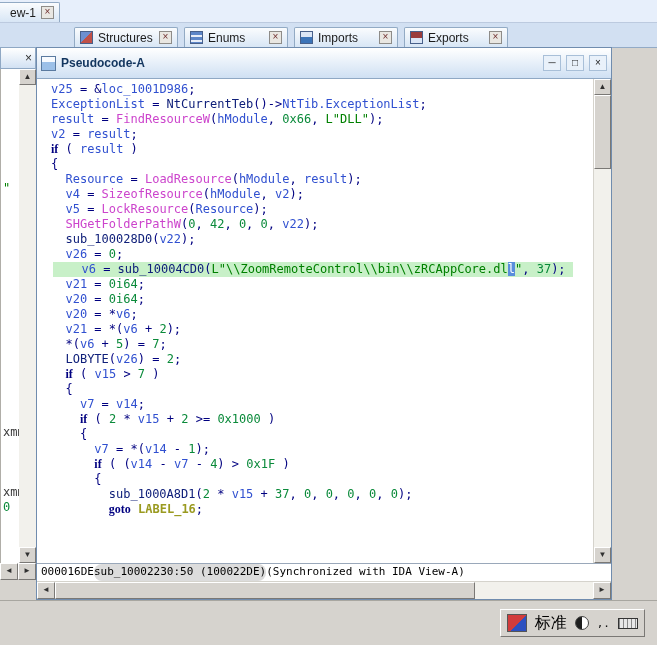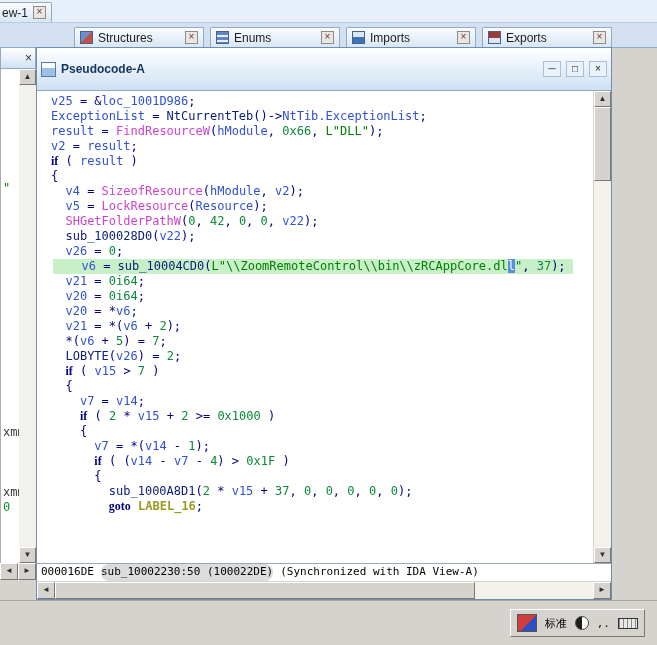--- a/index.html
+++ b/index.html
@@ -11,22 +11,22 @@
   
   .tabrow1{height:22px; background:#e7effb; border-bottom:1px solid #bccadf; display:flex; align-items:flex-end;}
   .tabrow2{height:24px; background:#d2e0f2; border-bottom:1px solid #92aac6; display:flex; align-items:flex-end; padding-left:74px; gap:6px;}
   .tab{
     height:20px; box-sizing:border-box;
     background:linear-gradient(#fafcfe,#d8e6f5);
     border:1px solid #92aac4; border-bottom:none; border-radius:2px 2px 0 0;
     display:flex; align-items:center; gap:5px; padding:0 5px;
     font-size:12px; color:#1c1c1c; white-space:nowrap;
   }
-  .tab.partial{border-left:none; border-radius:0 2px 0 0; padding-left:2px;}
-  .tab2{width:130px; justify-content:space-between;}
+  .tab.partial{border-left:none; border-radius:0 2px 0 0; padding-left:10px;}
+  .tab2{width:104px; justify-content:space-between;}
   .tab-label{flex:1; text-align:left;}
   .tab-close{
     width:13px; height:13px; flex:0 0 13px; box-sizing:border-box;
     background:#e9e7e2; border:1px solid #8e8c88;
     font-size:10px; line-height:10px; text-align:center; color:#703030;
   }
   .tab-icon{width:13px; height:13px; flex:0 0 13px; border:1px solid #48608a; box-sizing:border-box;}
   .icon-structures{background:linear-gradient(135deg,#6d8fd0 0 50%,#c05048 50% 100%);}
   .icon-enums{background:repeating-linear-gradient(180deg,#5d86c8 0 3px,#e8eef8 3px 5px);}
   .icon-imports{background:linear-gradient(180deg,#dbe6f6 0 45%,#3c74b8 45% 100%);}
@@ -59,21 +59,21 @@
     background:#d6d3ce; border:1px solid; border-color:#ffffff #7a7875 #7a7875 #ffffff;
     font-size:8px; line-height:14px; text-align:center; color:#303030; cursor:default;
   }
   .sbtn.h{width:18px; height:17px;}
   .sthumb{background:#d6d3ce; border:1px solid; border-color:#ffffff #7a7875 #7a7875 #ffffff;}
 
   
   .pw{flex:0 0 576px; width:576px; box-sizing:border-box; border:1px solid #708cae; background:#ffffff; display:flex; flex-direction:column;}
   .pw-title{
     height:22px; flex:0 0 22px; background:linear-gradient(#ffffff,#cfe0f3);
-    border-bottom:1px solid #8fa8c4; display:flex; align-items:center; gap:5px; padding:10px 4px;
+    border-bottom:1px solid #8fa8c4; display:flex; align-items:center; gap:5px; padding:4px 4px;
   }
   .pw-icon{width:13px; height:13px; border:1px solid #5a7aa0; background:linear-gradient(#f8fbff 0 40%, #9cc0e8 40% 100%);}
   .pw-title-text{flex:1; font-size:12px; font-weight:bold; color:#12355e;}
   .pw-btn{
     width:18px; height:16px; box-sizing:border-box; background:#e9f1fa; border:1px solid #a8bfd8;
     font-size:10px; line-height:14px; text-align:center; color:#222; cursor:default;
   }
   .pw-body{flex:1; min-height:0; display:flex;gap:20px;}
   .code-scroll{flex:1; overflow:hidden; background:#ffffff; padding-top:3px;}
   .code-line{white-space:pre; font:12px/15px "DejaVu Sans Mono",monospace; padding-left:14px;}
@@ -85,38 +85,38 @@
   .c-s{color:var(--sub-func);}
   .c-n{color:var(--number);}
   .c-q{color:var(--string);}
   .c-l{color:var(--label);font-weight:bold;}
   .c-x{color:#ffffff; background:var(--selection);}
   .pw-vscroll{width:17px; flex:0 0 17px; background:#f2f1ec; border-left:1px solid #d5d3cc; display:flex; flex-direction:column;}
   .pw-vtrack{flex:1; position:relative;}
   .pw-vthumb{position:absolute; top:0; left:0; width:17px; height:74px; box-sizing:border-box;}
   .pw-status{
     height:17px; flex:0 0 17px; background:#ffffff; border-top:1px solid #9aa8ba;
-    font:11px/16px "DejaVu Sans Mono",monospace; color:#000; display:flex; gap:7px; padding-left:4px; white-space:nowrap; overflow:hidden;
+    font:11px/16px "DejaVu Sans Mono",monospace; color:#000; display:flex; padding-left:4px; white-space:nowrap; overflow:hidden;
   }
   .st-loc{background:#dcdcdc;border-radius:8px;}
   .pw-hscroll{height:17px; flex:0 0 17px; background:#f2f1ec; border-top:1px solid #d5d3cc; display:flex;}
   .pw-htrack{flex:1; position:relative;}
   .pw-hthumb{position:absolute; left:0; top:0; height:17px; width:78%; box-sizing:border-box;}
 
   .right-gap{flex:1;}
 
   
   .bottom{position:absolute; left:0; top:600px; width:657px; height:45px; background:#d6d3ce; border-top:1px solid #a8a6a0;}
   .ime{
     position:absolute; right:12px; bottom:9px; height:24px; display:flex; align-items:center; gap:2px;
     background:#d6d3ce; border:1px solid; border-color:#ffffff #7a7875 #7a7875 #ffffff; padding:1px 3px;
   }
   .ime-item{height:20px; display:flex; align-items:center; justify-content:center; padding:0 3px; cursor:default;}
   .ime-logo{width:18px; height:16px; border:1px solid #555; background:linear-gradient(135deg,#d23c3c 0 55%,#2d50c0 55% 100%);}
-  .ime-label{font-size:11px; color:#000; font-family:"DejaVu Sans",sans-serif;}
+  .ime-label{font-size:16px; color:#000; font-family:"DejaVu Sans",sans-serif;}
   .ime-moon{width:12px; height:12px; border-radius:50%; border:1px solid #444; background:linear-gradient(90deg,#1e1e1e 0 50%,#ffffff 50% 100%);}
   .ime-punct{font:11px "DejaVu Sans Mono",monospace; color:#111;}
   .ime-kbd{
     width:20px; height:11px; box-sizing:border-box; border:1px solid #333; background:
       repeating-linear-gradient(90deg,#8a8a8a 0 1px,#e8e8e8 1px 4px);
   }
 </style>
 </head>
 <body>
 
@@ -185,20 +185,21 @@
         <span class="pw-btn">×</span>
       </div>
       <div class="pw-body">
         <div class="code-scroll">
             <div class="code-line"><span class="c-v">v25</span><span class="c-p"> = &amp;</span><span class="c-v">loc_1001D986</span><span class="c-p">;</span></div>
             <div class="code-line"><span class="c-v">ExceptionList</span><span class="c-p"> = </span><span class="c-s">NtCurrentTeb</span><span class="c-p">()-&gt;</span><span class="c-v">NtTib.ExceptionList</span><span class="c-p">;</span></div>
             <div class="code-line"><span class="c-v">result</span><span class="c-p"> = </span><span class="c-f">FindResourceW</span><span class="c-p">(</span><span class="c-v">hModule</span><span class="c-p">, </span><span class="c-n">0x66</span><span class="c-p">, </span><span class="c-q">L"DLL"</span><span class="c-p">);</span></div>
             <div class="code-line"><span class="c-v">v2</span><span class="c-p"> = </span><span class="c-v">result</span><span class="c-p">;</span></div>
             <div class="code-line"><span class="c-k">if</span><span class="c-p"> ( </span><span class="c-v">result</span><span class="c-p"> )</span></div>
             <div class="code-line"><span class="c-p">{</span></div>
+            <div class="code-line"><span class="c-p">  </span><span class="c-v">Resource</span><span class="c-p"> = </span><span class="c-f">LoadResource</span><span class="c-p">(</span><span class="c-v">hModule</span><span class="c-p">, </span><span class="c-v">result</span><span class="c-p">);</span></div>
             <div class="code-line"><span class="c-p">  </span><span class="c-v">v4</span><span class="c-p"> = </span><span class="c-f">SizeofResource</span><span class="c-p">(</span><span class="c-v">hModule</span><span class="c-p">, </span><span class="c-v">v2</span><span class="c-p">);</span></div>
             <div class="code-line"><span class="c-p">  </span><span class="c-v">v5</span><span class="c-p"> = </span><span class="c-f">LockResource</span><span class="c-p">(</span><span class="c-v">Resource</span><span class="c-p">);</span></div>
             <div class="code-line"><span class="c-p">  </span><span class="c-f">SHGetFolderPathW</span><span class="c-p">(</span><span class="c-n">0</span><span class="c-p">, </span><span class="c-n">42</span><span class="c-p">, </span><span class="c-n">0</span><span class="c-p">, </span><span class="c-n">0</span><span class="c-p">, </span><span class="c-v">v22</span><span class="c-p">);</span></div>
             <div class="code-line"><span class="c-p">  </span><span class="c-s">sub_100028D0</span><span class="c-p">(</span><span class="c-v">v22</span><span class="c-p">);</span></div>
             <div class="code-line"><span class="c-p">  </span><span class="c-v">v26</span><span class="c-p"> = </span><span class="c-n">0</span><span class="c-p">;</span></div>
             <div class="code-line hl"><span class="c-p">  </span><span class="c-v">v6</span><span class="c-p"> = </span><span class="c-s">sub_10004CD0</span><span class="c-p">(</span><span class="c-q">L"\\ZoomRemoteControl\\bin\\zRCAppCore.dl</span><span class="c-x">l</span><span class="c-q">"</span><span class="c-p">, </span><span class="c-n">37</span><span class="c-p">);</span></div>
             <div class="code-line"><span class="c-p">  </span><span class="c-v">v21</span><span class="c-p"> = </span><span class="c-n">0i64</span><span class="c-p">;</span></div>
             <div class="code-line"><span class="c-p">  </span><span class="c-v">v20</span><span class="c-p"> = </span><span class="c-n">0i64</span><span class="c-p">;</span></div>
             <div class="code-line"><span class="c-p">  </span><span class="c-v">v20</span><span class="c-p"> = *</span><span class="c-v">v6</span><span class="c-p">;</span></div>
             <div class="code-line"><span class="c-p">  </span><span class="c-v">v21</span><span class="c-p"> = *(</span><span class="c-v">v6</span><span class="c-p"> + </span><span class="c-n">2</span><span class="c-p">);</span></div>

